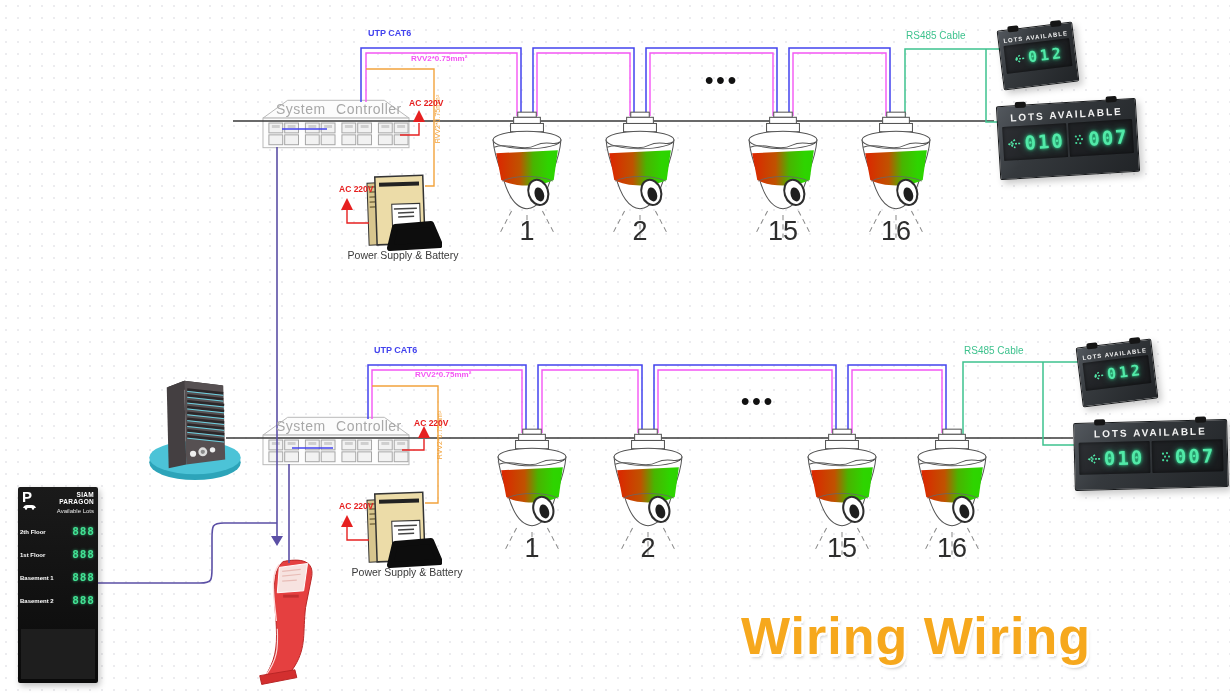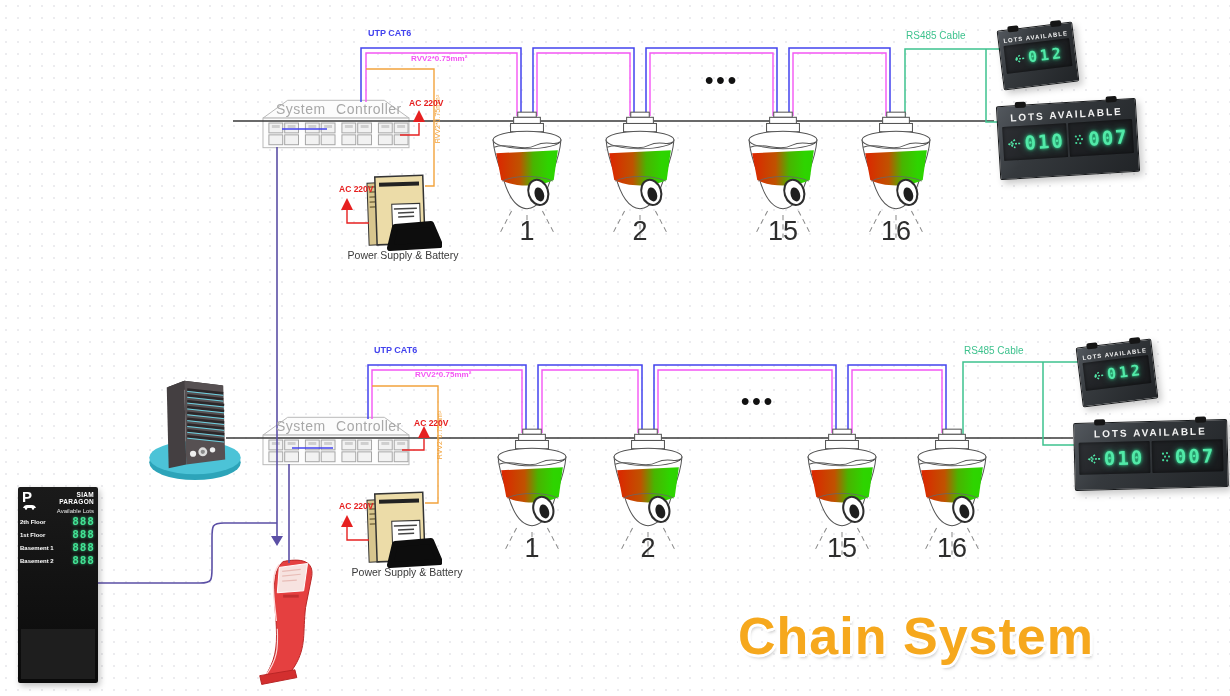--- a/index.html
+++ b/index.html
@@ -35,21 +35,21 @@
   .cellrow{display:flex;align-items:stretch;margin:2px 4px;}
   .cell{flex:1;background:rgba(10,12,13,.45);border-radius:1px;display:flex;
     align-items:center;justify-content:center;gap:3px;box-shadow:inset 0 0 4px rgba(0,0,0,.6);}
   
   .totem{position:absolute;left:18px;top:487px;width:80px;height:196px;
     background:linear-gradient(#1a1a1a,#0a0a0a);border-radius:2px;box-shadow:2px 3px 6px rgba(0,0,0,.25);}
   .totem-head{display:flex;gap:3px;padding:4px 4px 1px 4px;align-items:flex-start;}
   .totem-logo{color:#fff;font-size:15px;font-weight:bold;line-height:11px;width:18px;}
   .totem-brand{color:#fff;font-size:6.5px;font-weight:bold;letter-spacing:.3px;text-align:right;flex:1;}
   .totem-sub{color:#e8e8e8;font-size:6px;text-align:right;margin-top:3px;}
-  .floor{display:flex;justify-content:space-between;align-items:center;padding:0 3px 0 2px;margin-top:0;}
+  .floor{display:flex;justify-content:space-between;align-items:center;padding:0 3px 0 2px;margin-top:10px;}
   .floor-lbl{color:#fff;font-size:6px;font-weight:bold;}
   .floor-val{font-family:"DejaVu Sans Mono",monospace;font-weight:bold;font-size:11px;
     color:#43e496;letter-spacing:1px;text-shadow:0 0 3px rgba(60,255,160,.7);}
   .totem-foot{position:absolute;left:3px;right:3px;top:142px;bottom:4px;background:#1e1e1e;}
 </style>
 </head>
 <body>
 
 <div id="stage">
 
@@ -422,15 +422,15 @@
       <span class="floor-lbl">Basement 1</span>
       <span class="floor-val">888</span>
     </div>
     <div class="floor">
       <span class="floor-lbl">Basement 2</span>
       <span class="floor-val">888</span>
     </div>
     <div class="totem-foot"></div>
   </div>
 
-  <div class="title">Chain System</div>
+  <div class="title">Wiring Wiring</div>
 
 </div>
 
 </body></html>

